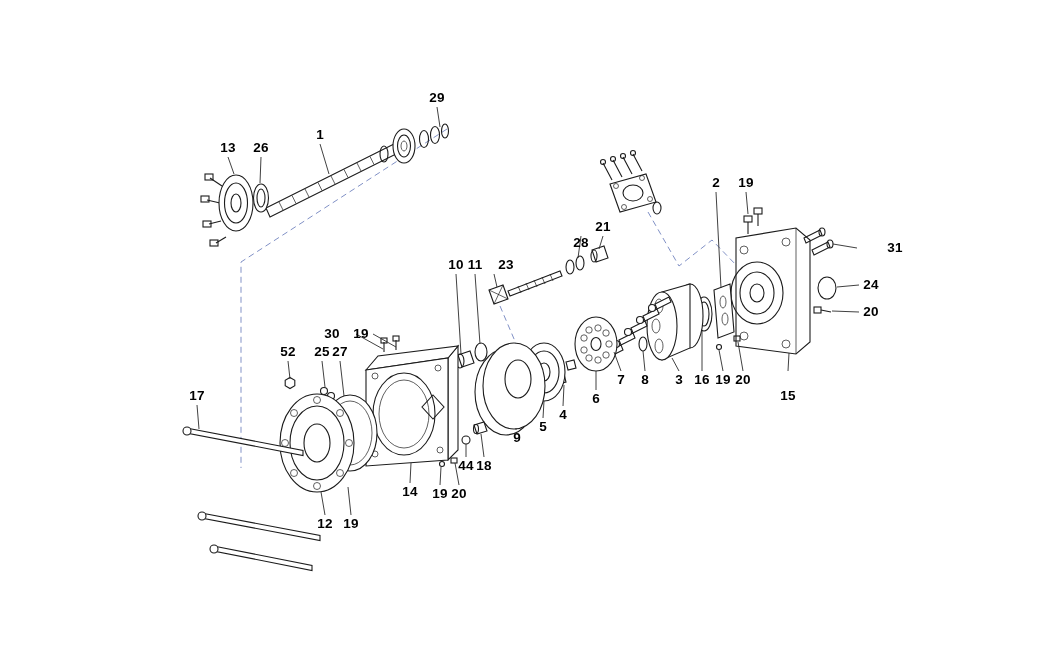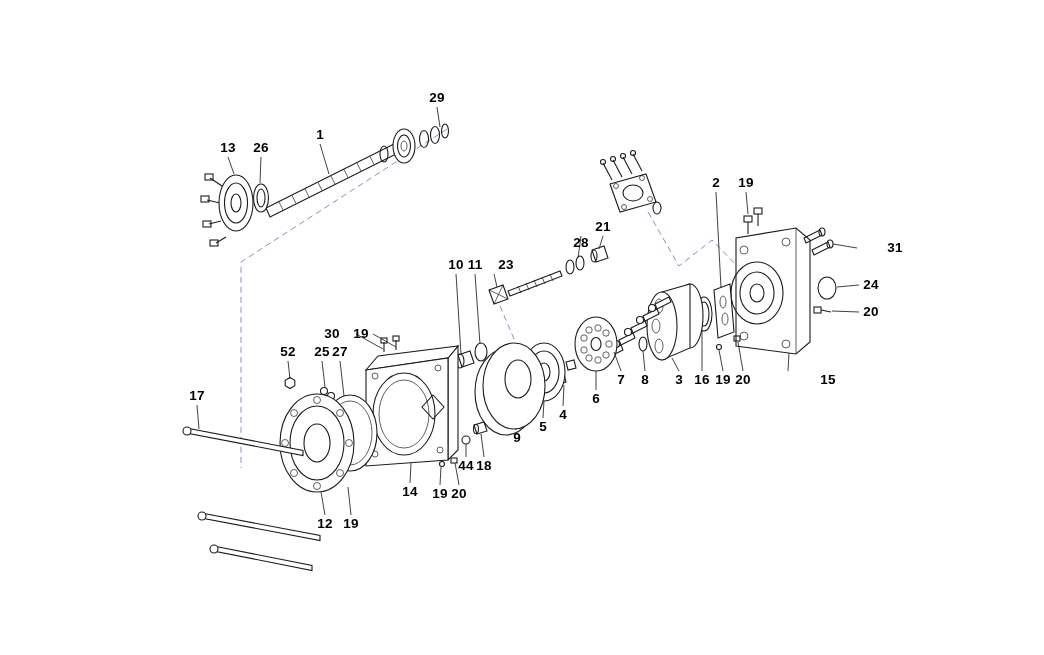--- a/index.html
+++ b/index.html
@@ -348,21 +348,21 @@
       <div class="callout" style="left: 288px; top: 352px;">52</div>
       <div class="callout" style="left: 322px; top: 352px;">25</div>
       <div class="callout" style="left: 340px; top: 352px;">27</div>
       <div class="callout" style="left: 197px; top: 396px;">17</div>
       <div class="callout" style="left: 621px; top: 380px;">7</div>
       <div class="callout" style="left: 645px; top: 380px;">8</div>
       <div class="callout" style="left: 679px; top: 380px;">3</div>
       <div class="callout" style="left: 702px; top: 380px;">16</div>
       <div class="callout" style="left: 723px; top: 380px;">19</div>
       <div class="callout" style="left: 743px; top: 380px;">20</div>
-      <div class="callout" style="left: 788px; top: 380px; margin-left: 40px;">15</div>
+      <div class="callout" style="left: 788px; top: 396px;">15</div>
       <div class="callout" style="left: 596px; top: 399px;">6</div>
       <div class="callout" style="left: 563px; top: 415px;">4</div>
       <div class="callout" style="left: 543px; top: 427px;">5</div>
       <div class="callout" style="left: 517px; top: 438px;">9</div>
       <div class="callout" style="left: 466px; top: 466px;">44</div>
       <div class="callout" style="left: 484px; top: 466px;">18</div>
       <div class="callout" style="left: 410px; top: 492px;">14</div>
       <div class="callout" style="left: 440px; top: 494px;">19</div>
       <div class="callout" style="left: 459px; top: 494px;">20</div>
       <div class="callout" style="left: 325px; top: 524px;">12</div>

